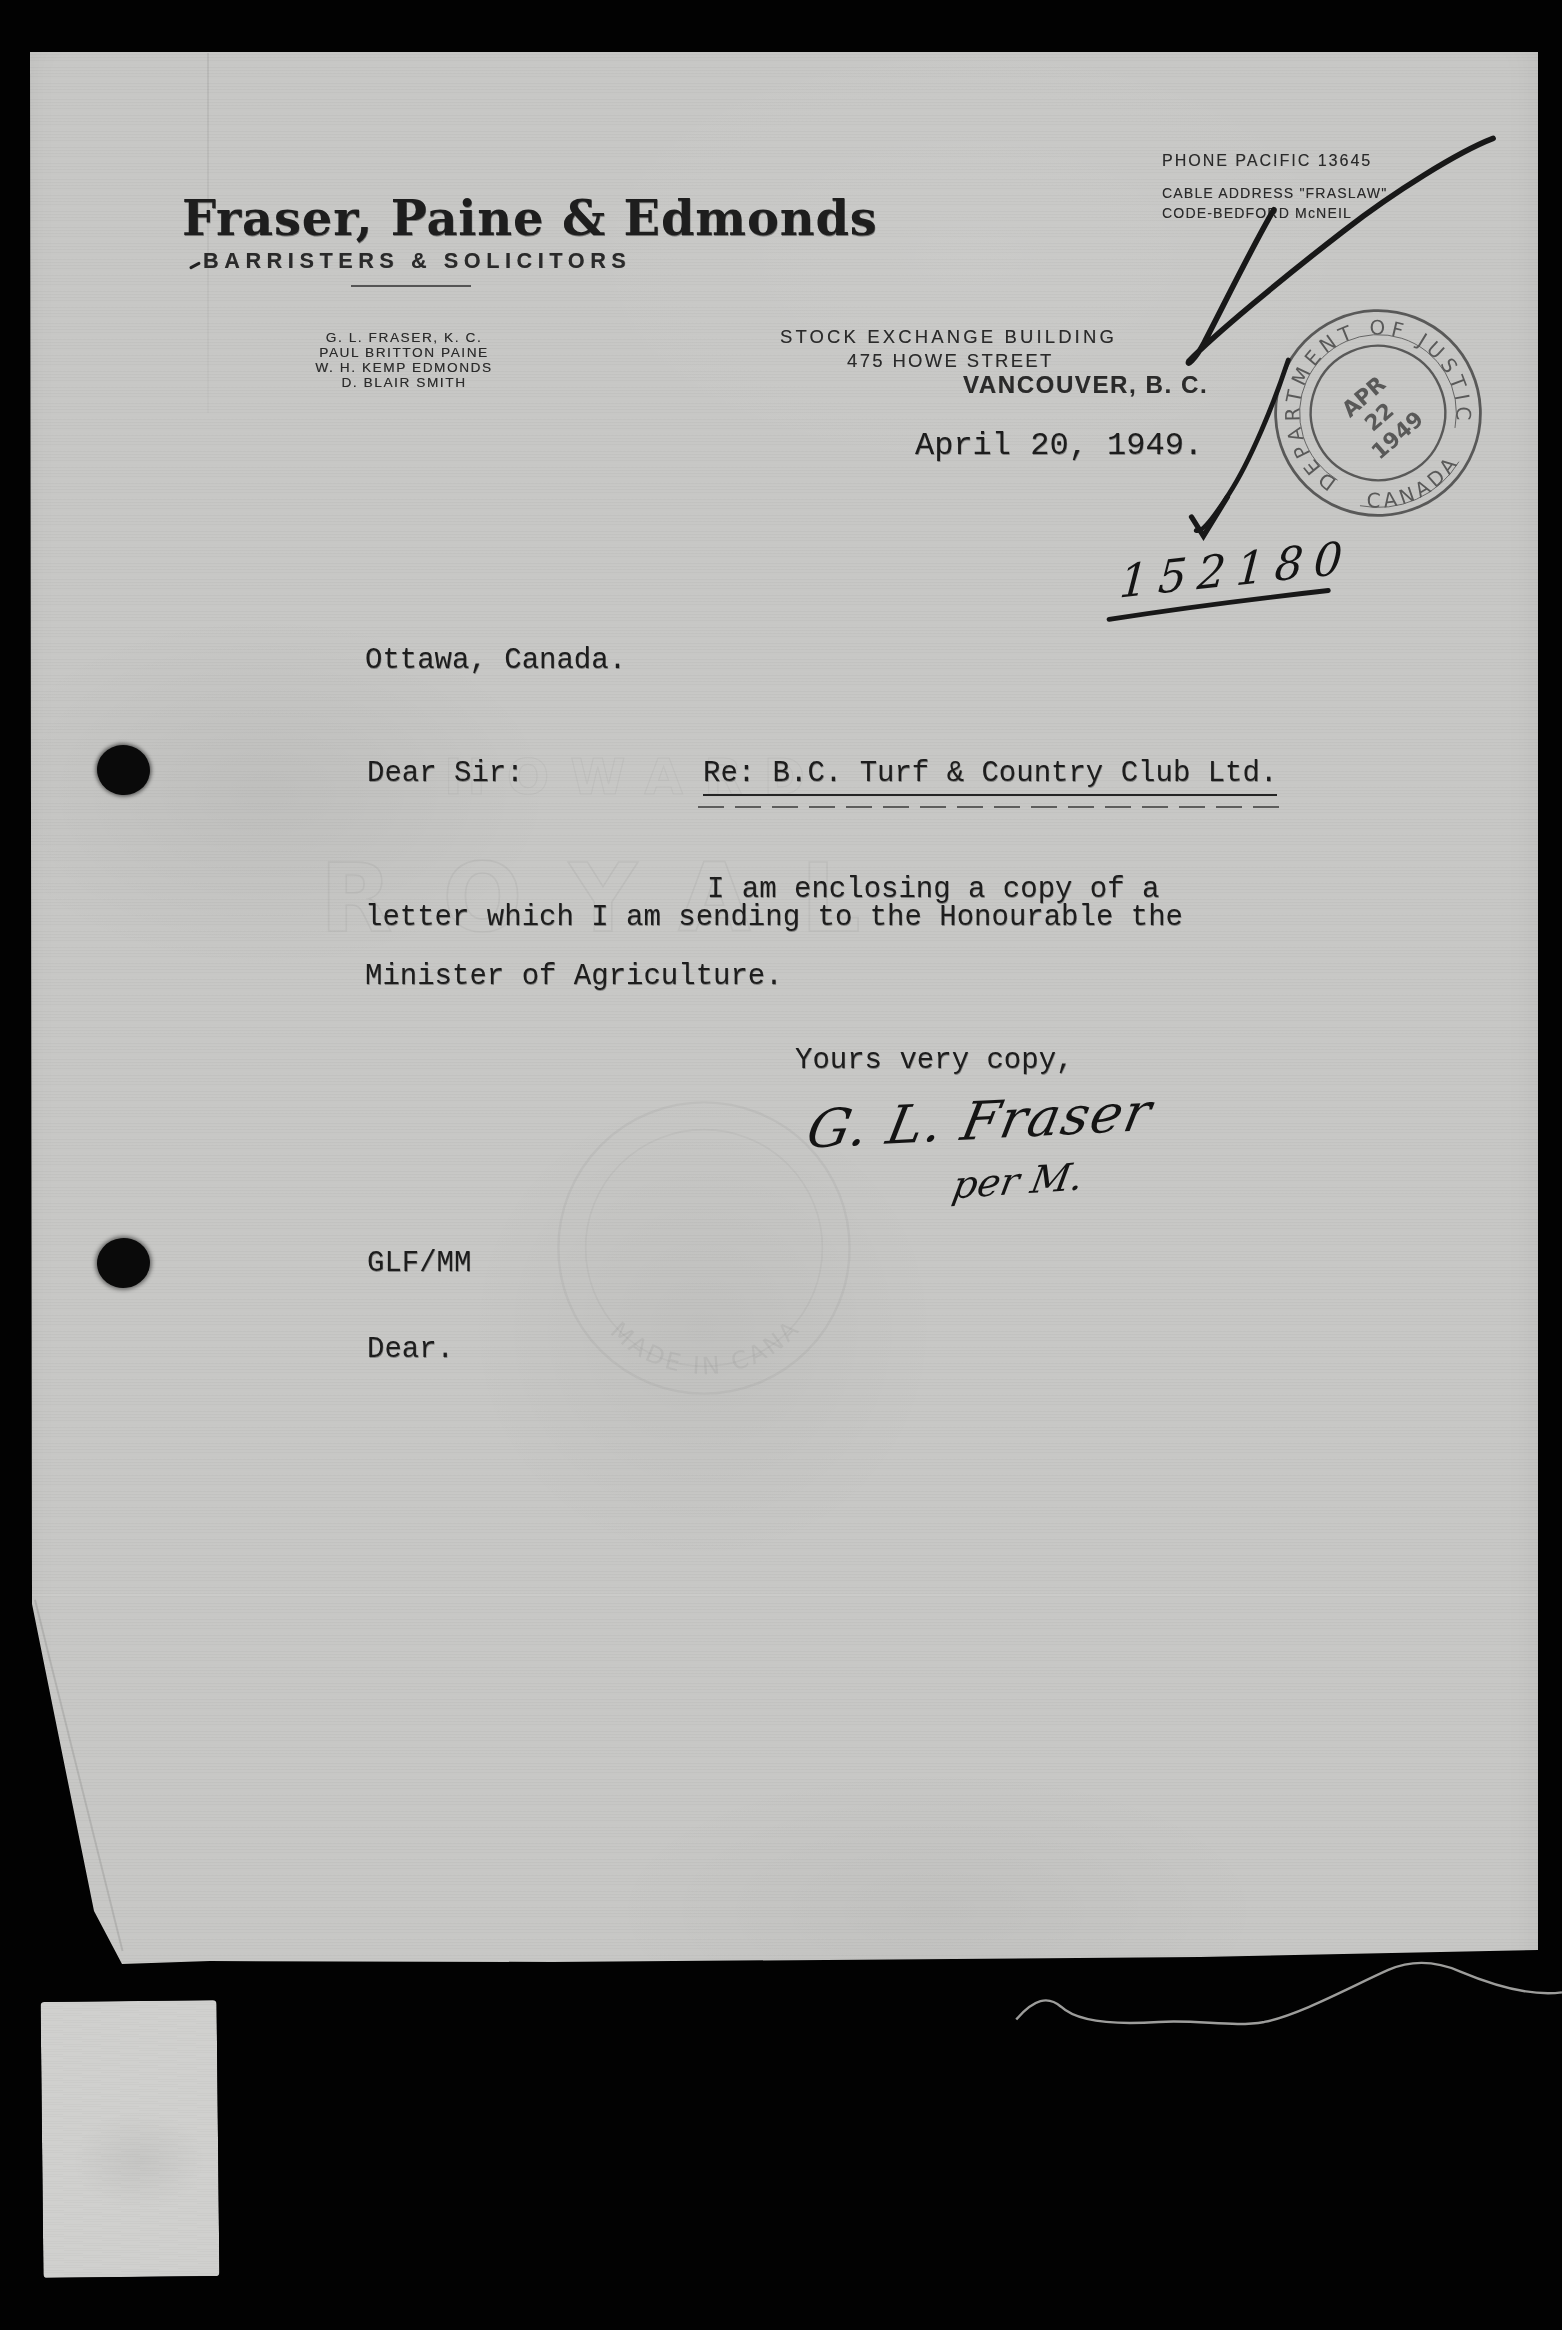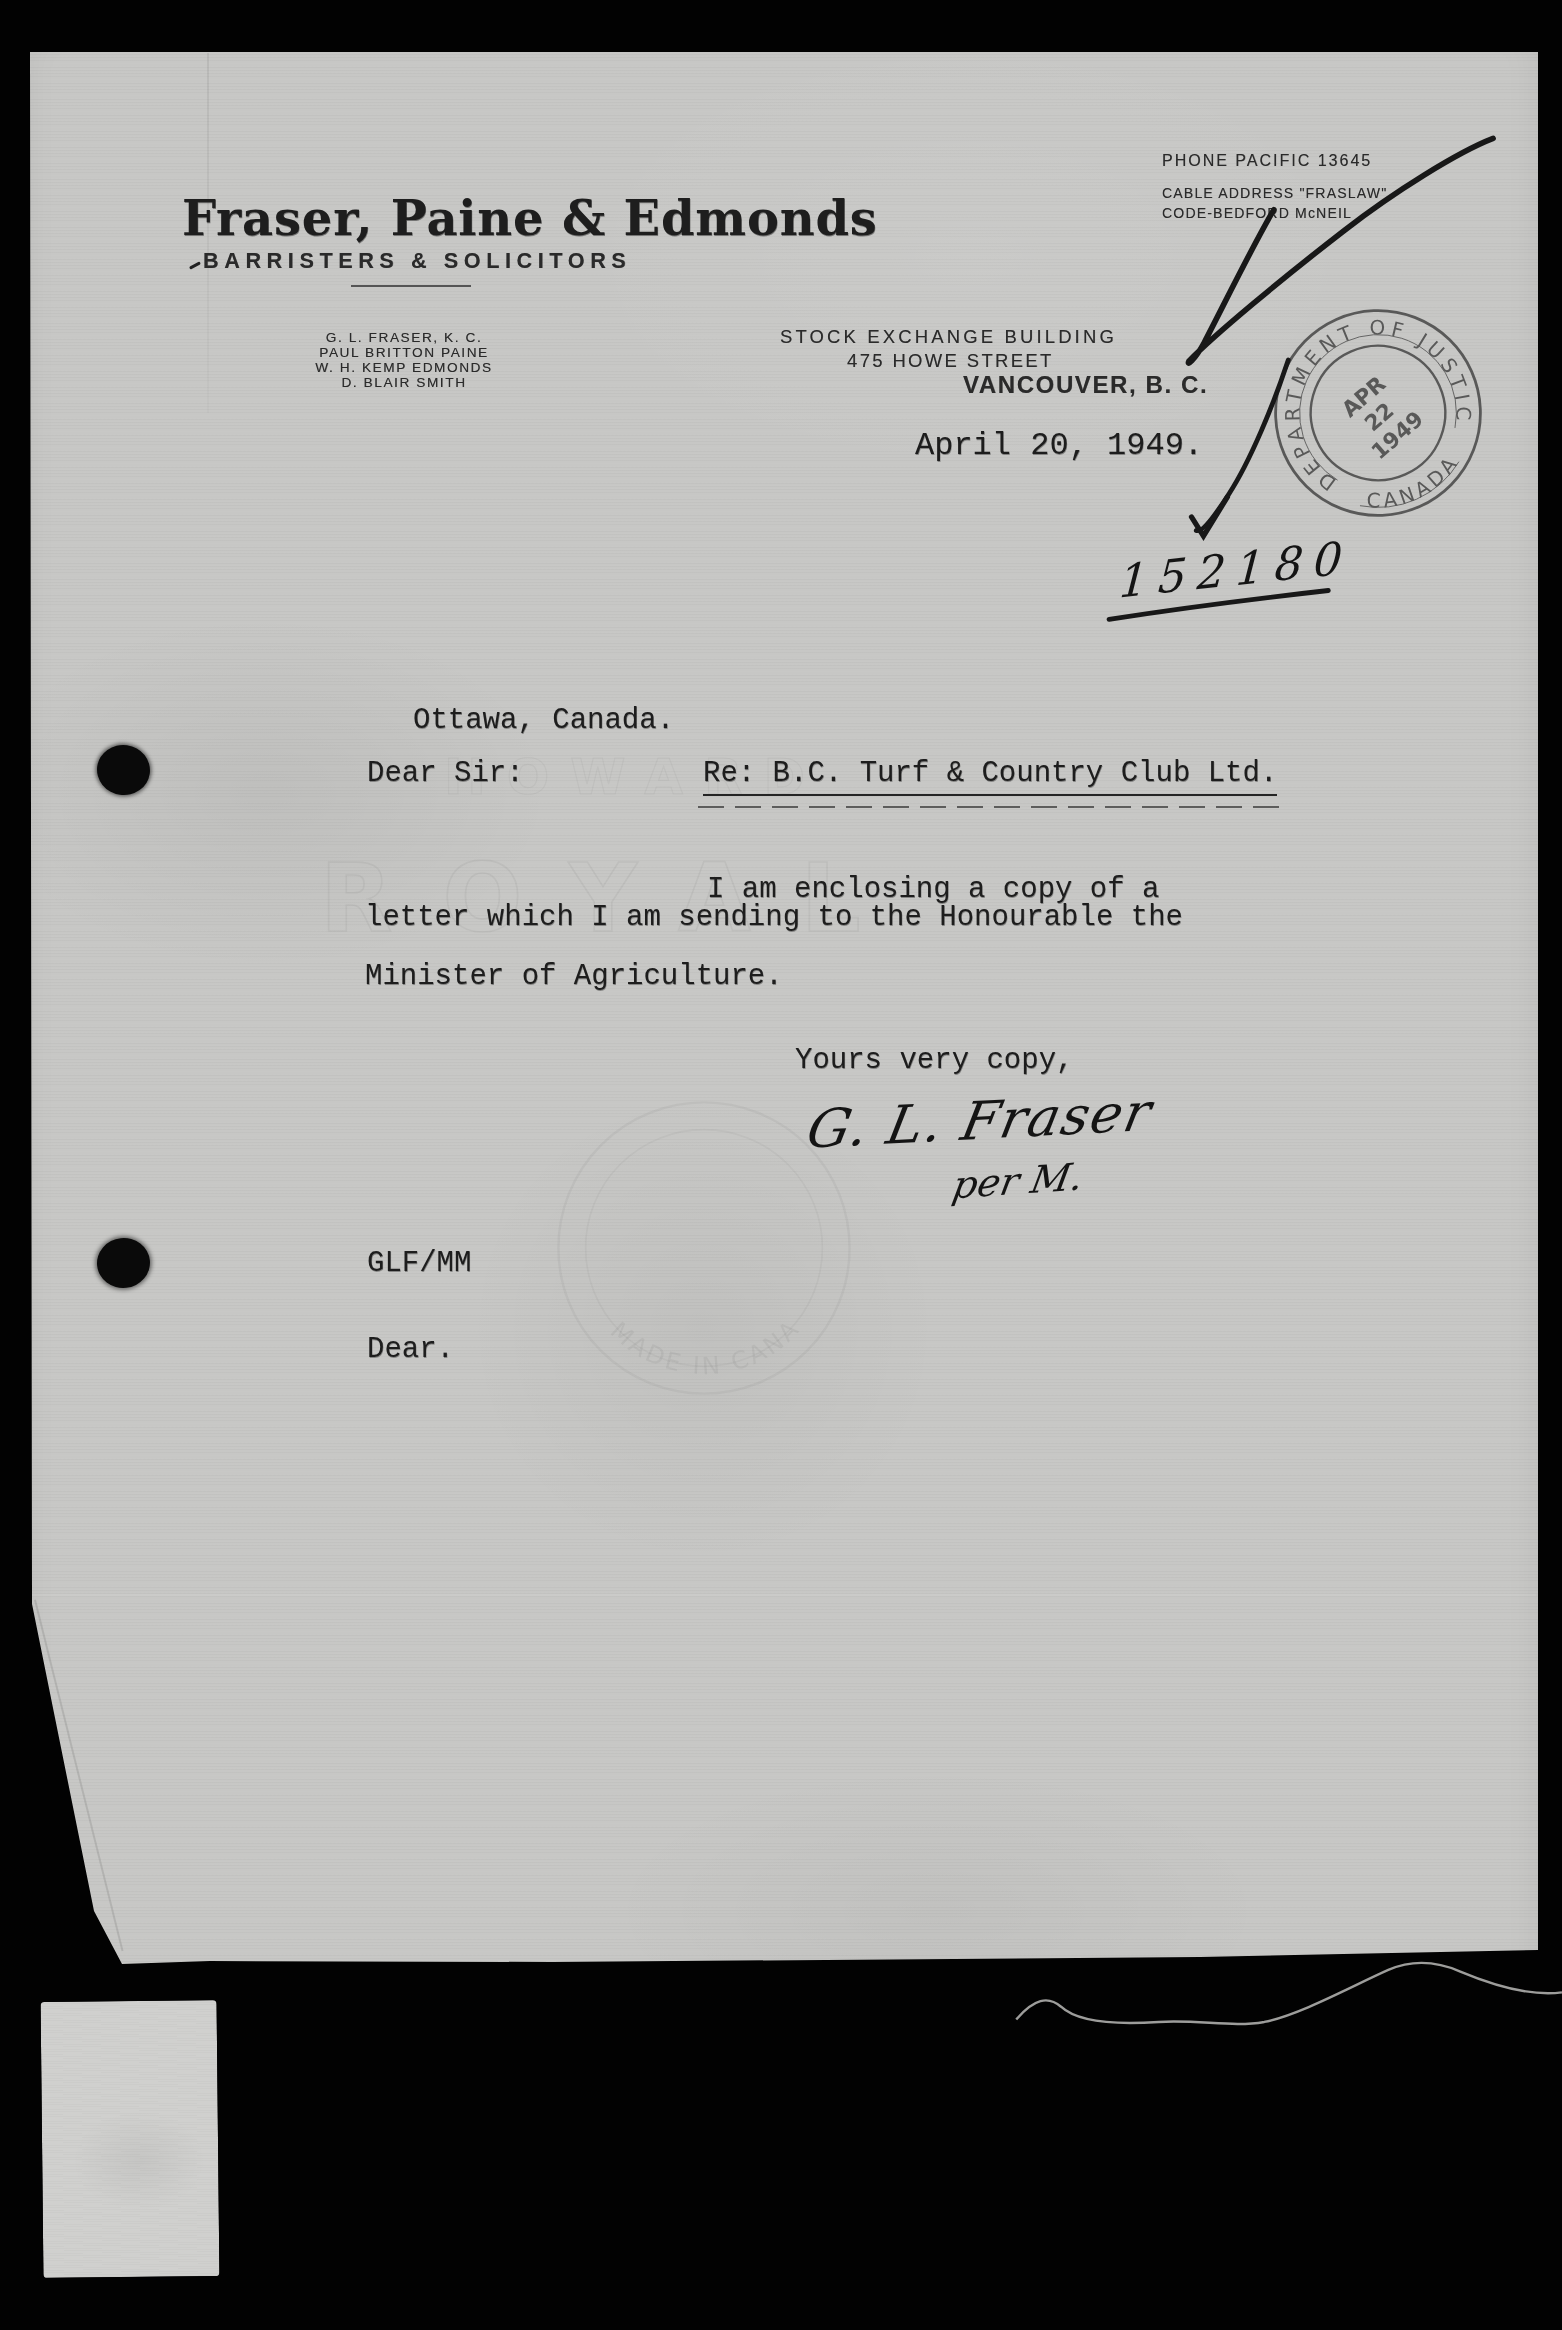--- a/index.html
+++ b/index.html
@@ -84,21 +84,21 @@
   <div class="printcaps" style="left:1162px;top:152px;font-size:16px;letter-spacing:2px;">PHONE PACIFIC 13645</div>
   <div class="printcaps" style="left:1162px;top:185px;font-size:14px;letter-spacing:1.2px;">CABLE ADDRESS "FRASLAW"</div>
   <div class="printcaps" style="left:1162px;top:205px;font-size:14px;letter-spacing:1.2px;">CODE-BEDFORD McNEIL</div>
 
   <div class="printcaps" style="left:780px;top:326px;font-size:18.4px;letter-spacing:3.2px;">STOCK EXCHANGE BUILDING</div>
   <div class="printcaps" style="left:847px;top:350px;font-size:18.4px;letter-spacing:2.4px;">475 HOWE STREET</div>
   <div class="printcaps" style="left:963px;top:371px;font-size:24px;font-weight:bold;letter-spacing:1.6px;">VANCOUVER, B. C.</div>
 
   <div class="tw" style="left:915px;top:427px;font-size:32px;">April 20, 1949.</div>
 
-  <div class="tw" style="left:365px;top:704px;margin-left:48px;">Ottawa, Canada.</div>
+  <div class="tw" style="left:365px;top:644px;">Ottawa, Canada.</div>
 
   <div class="tw" style="left:367px;top:757px;">Dear Sir:</div>
   <div class="tw" style="left:703px;top:757px;border-bottom:2.4px solid #242424;padding-bottom:4px;">Re: B.C. Turf &amp; Country Club Ltd.</div>
   <div style="position:absolute;left:698px;top:806px;width:583px;height:2.4px;opacity:.65;
               background:repeating-linear-gradient(90deg,#242424 0 25.6px,transparent 25.6px 37px);"></div>
 
   <div class="tw" style="left:707px;top:857px;margin-top:16px;">I am enclosing a copy of a</div>
   <div class="tw" style="left:365px;top:901px;">letter which I am sending to the Honourable the</div>
   <div class="tw" style="left:365px;top:960px;">Minister of Agriculture.</div>
 

